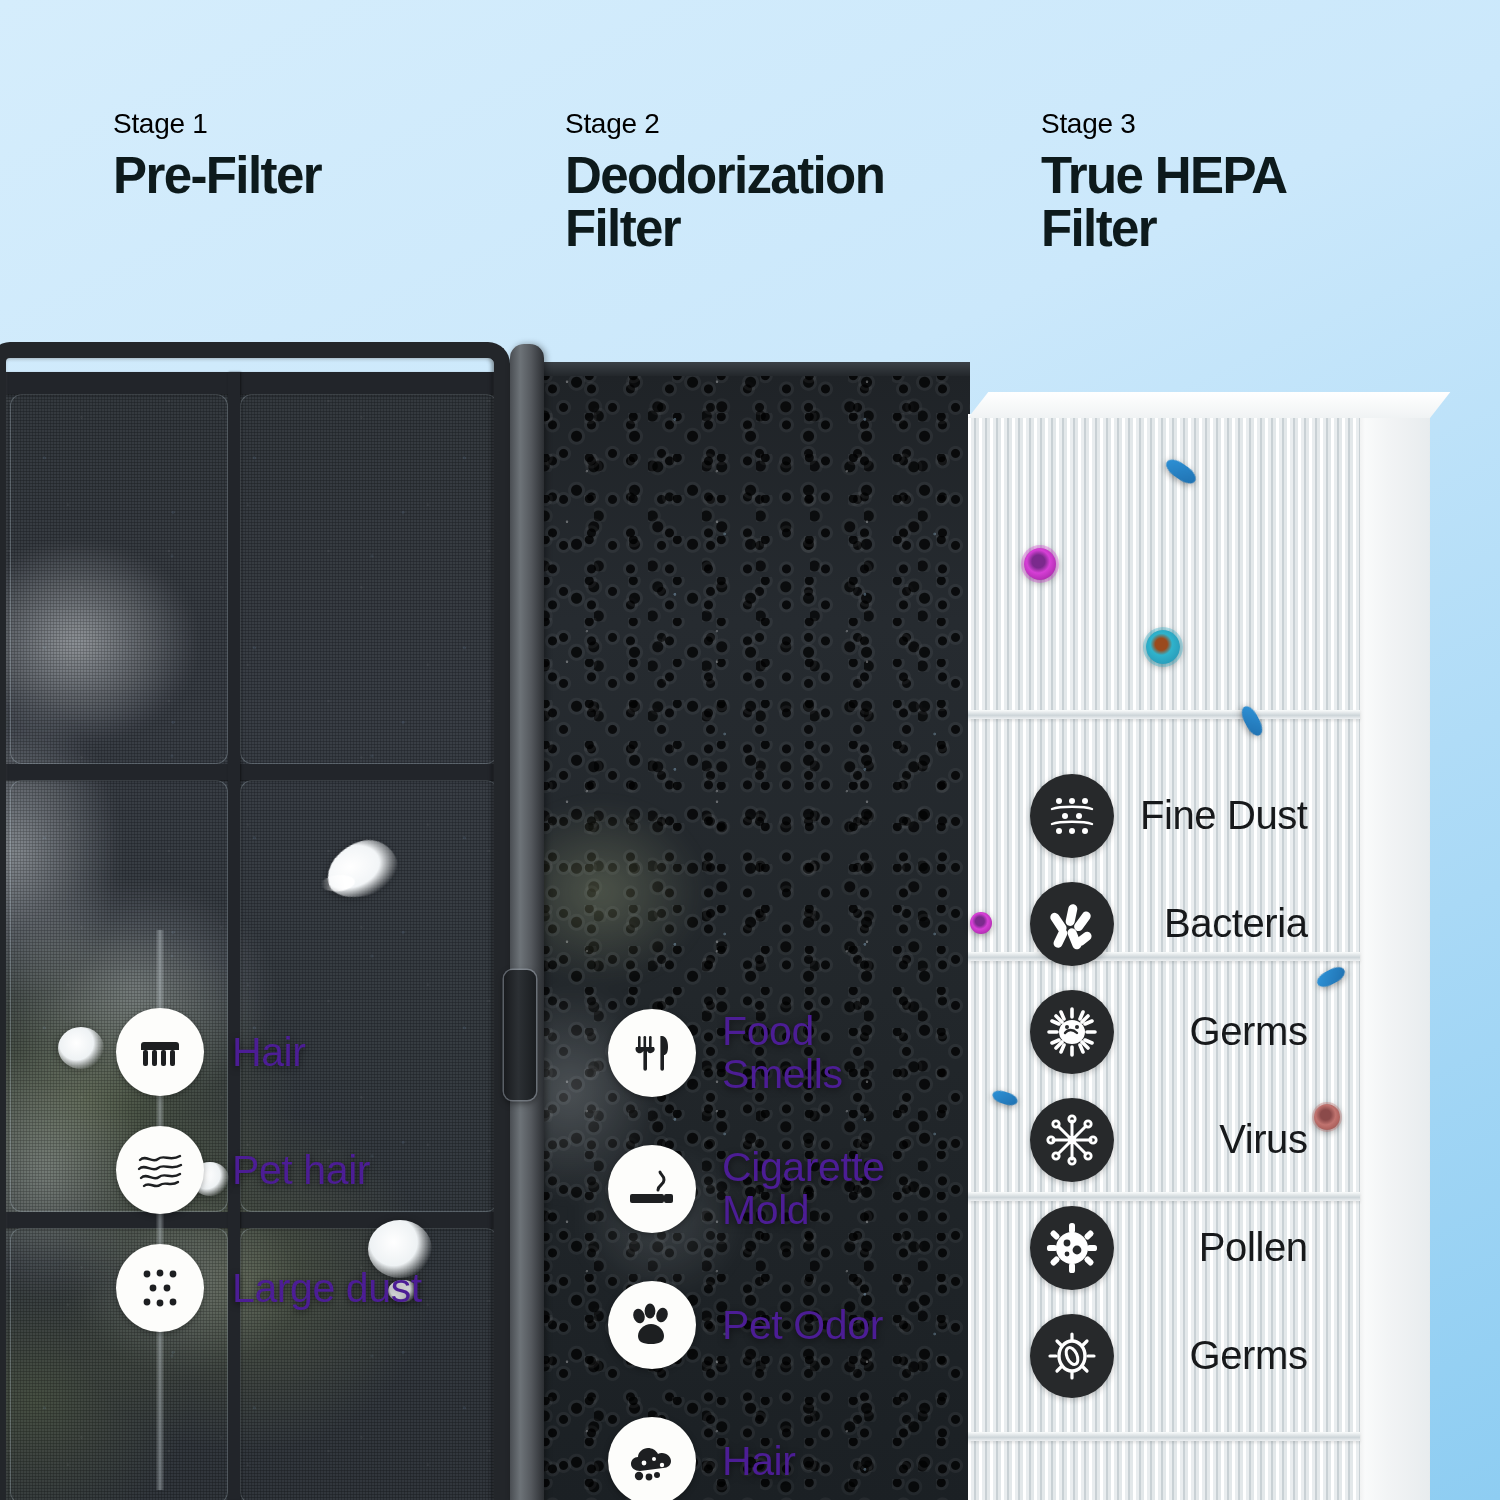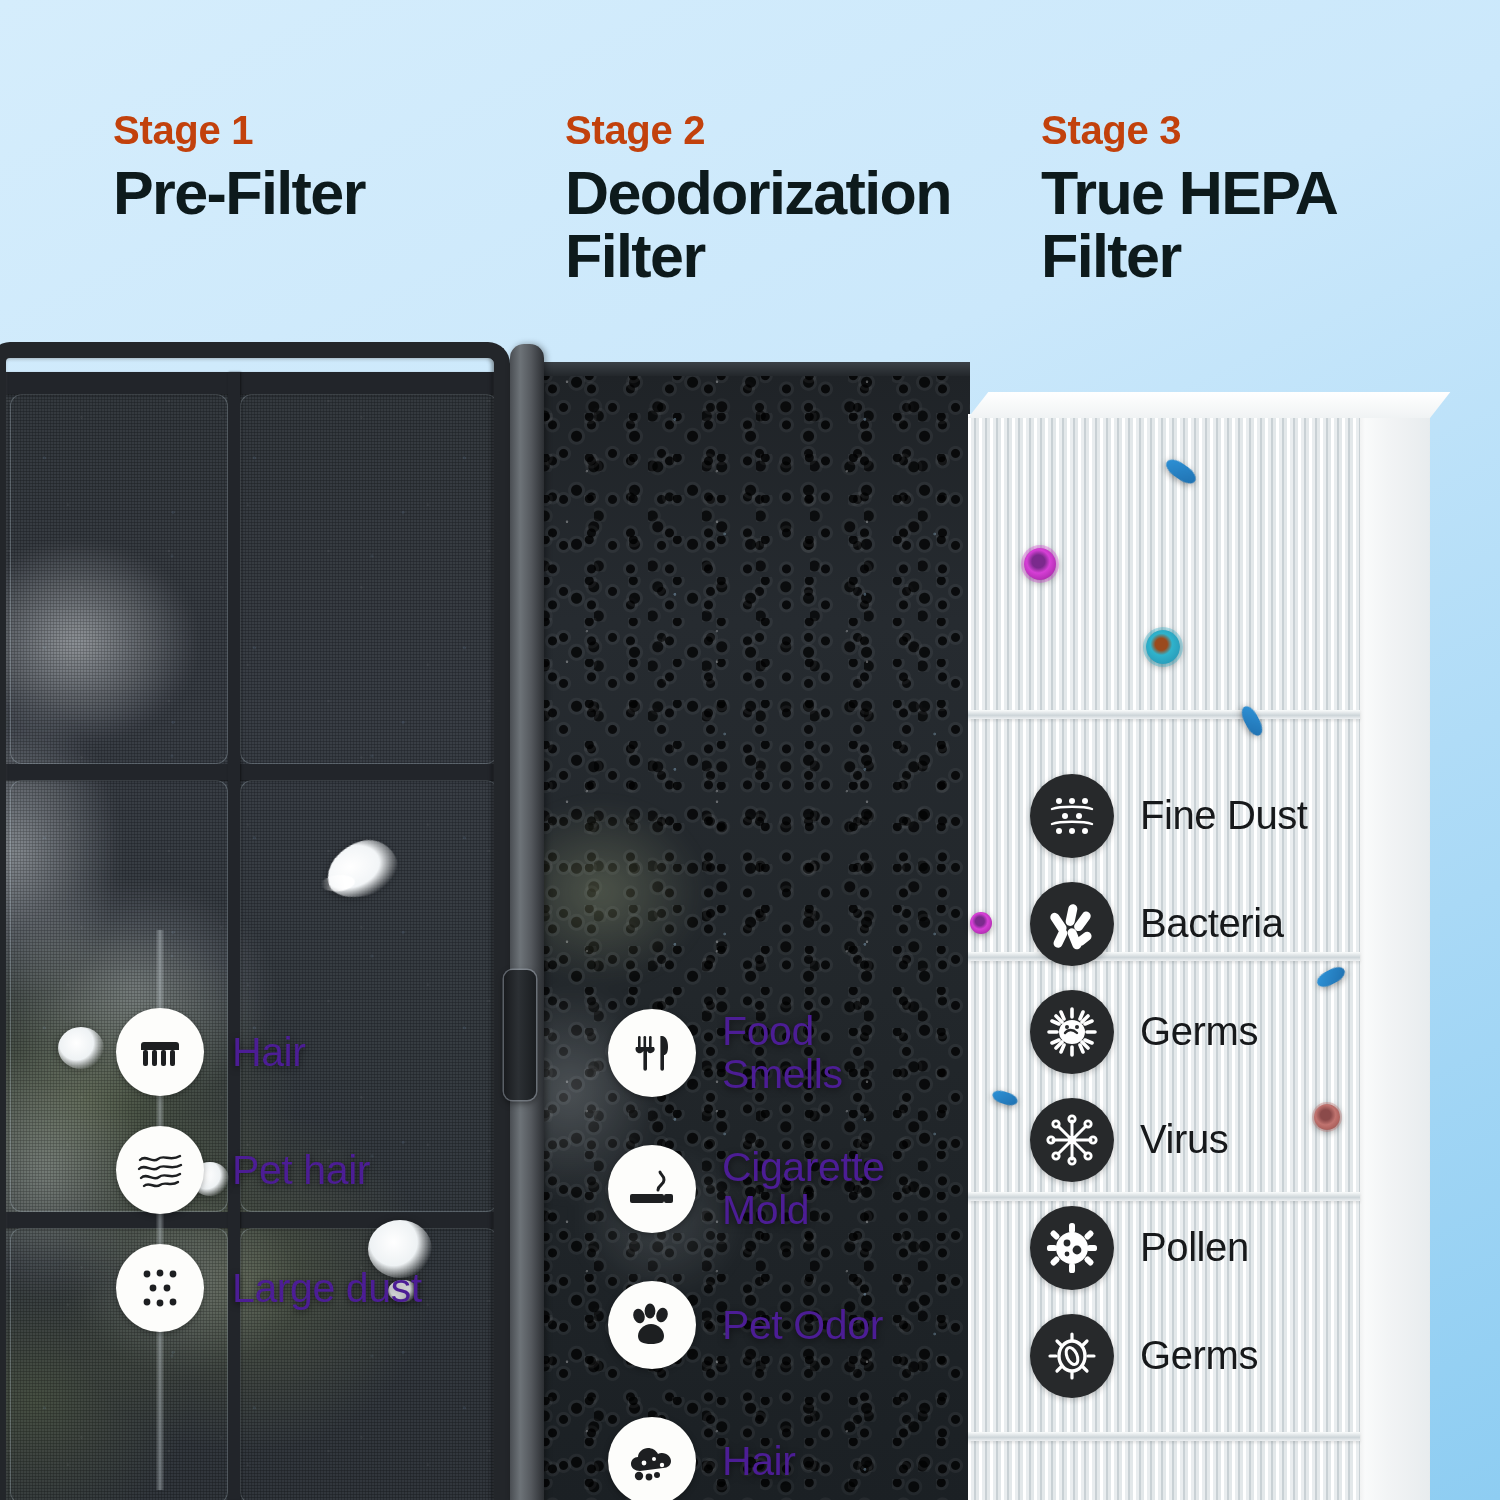--- a/index.html
+++ b/index.html
@@ -13,25 +13,25 @@
   
   .bg{
     position:absolute;inset:0;
     background:linear-gradient(155deg,#d5edfc 0%,#cbe8fb 35%,#a9d9f6 72%,#8ecdf2 100%);
   }
 
   
   .headers{position:absolute;left:0;top:0;width:1500px;height:340px;z-index:40;}
   .hdr{position:absolute;}
   .hdr .stg{
-    font-size:40px;font-weight:bold;color:#c2410c;letter-spacing:-0.3px;
+    font-size:28px;font-weight:normal;color:#000000;letter-spacing:-0.3px;
     line-height:1;margin:0 0 12px 0;white-space:nowrap;
   }
   .hdr .ttl{
-    font-size:61px;font-weight:bold;color:#0d1a1c;line-height:1.03;
+    font-size:51px;font-weight:bold;color:#0d1a1c;line-height:1.03;
     letter-spacing:-1.6px;margin:0;white-space:pre-line;
   }
   #hdr1{left:113px;top:110px;}
   #hdr2{left:525px;top:110px;margin-left:40px;}
   #hdr3{left:1041px;top:110px;}
 
   
   .prefilter{position:absolute;left:-4px;top:342px;width:548px;height:1162px;z-index:12;}
 
   .pf-bed{ 
@@ -212,21 +212,21 @@
   
   .rod-line{position:absolute;left:156px;top:930px;width:8px;height:560px;
     background:linear-gradient(90deg,rgba(255,255,255,.05),rgba(200,210,215,.45),rgba(255,255,255,.05));
     z-index:55;}
 
   #list2{left:608px;top:985px;}
   #list2 .fitem{height:136px;}
   #list2 .flabel{margin-left:26px;}
 
   #list3{left:1030px;top:762px;}
-  #list3 .fitem{height:108px;}
+  #list3 .fitem{height:108px;justify-content:space-between;}
   #list3 .flabel{margin-left:26px;}
 
   svg{display:block;}
 </style>
 </head>
 <body>
 
 <div class="stage">
 
   <div class="bg"></div>

